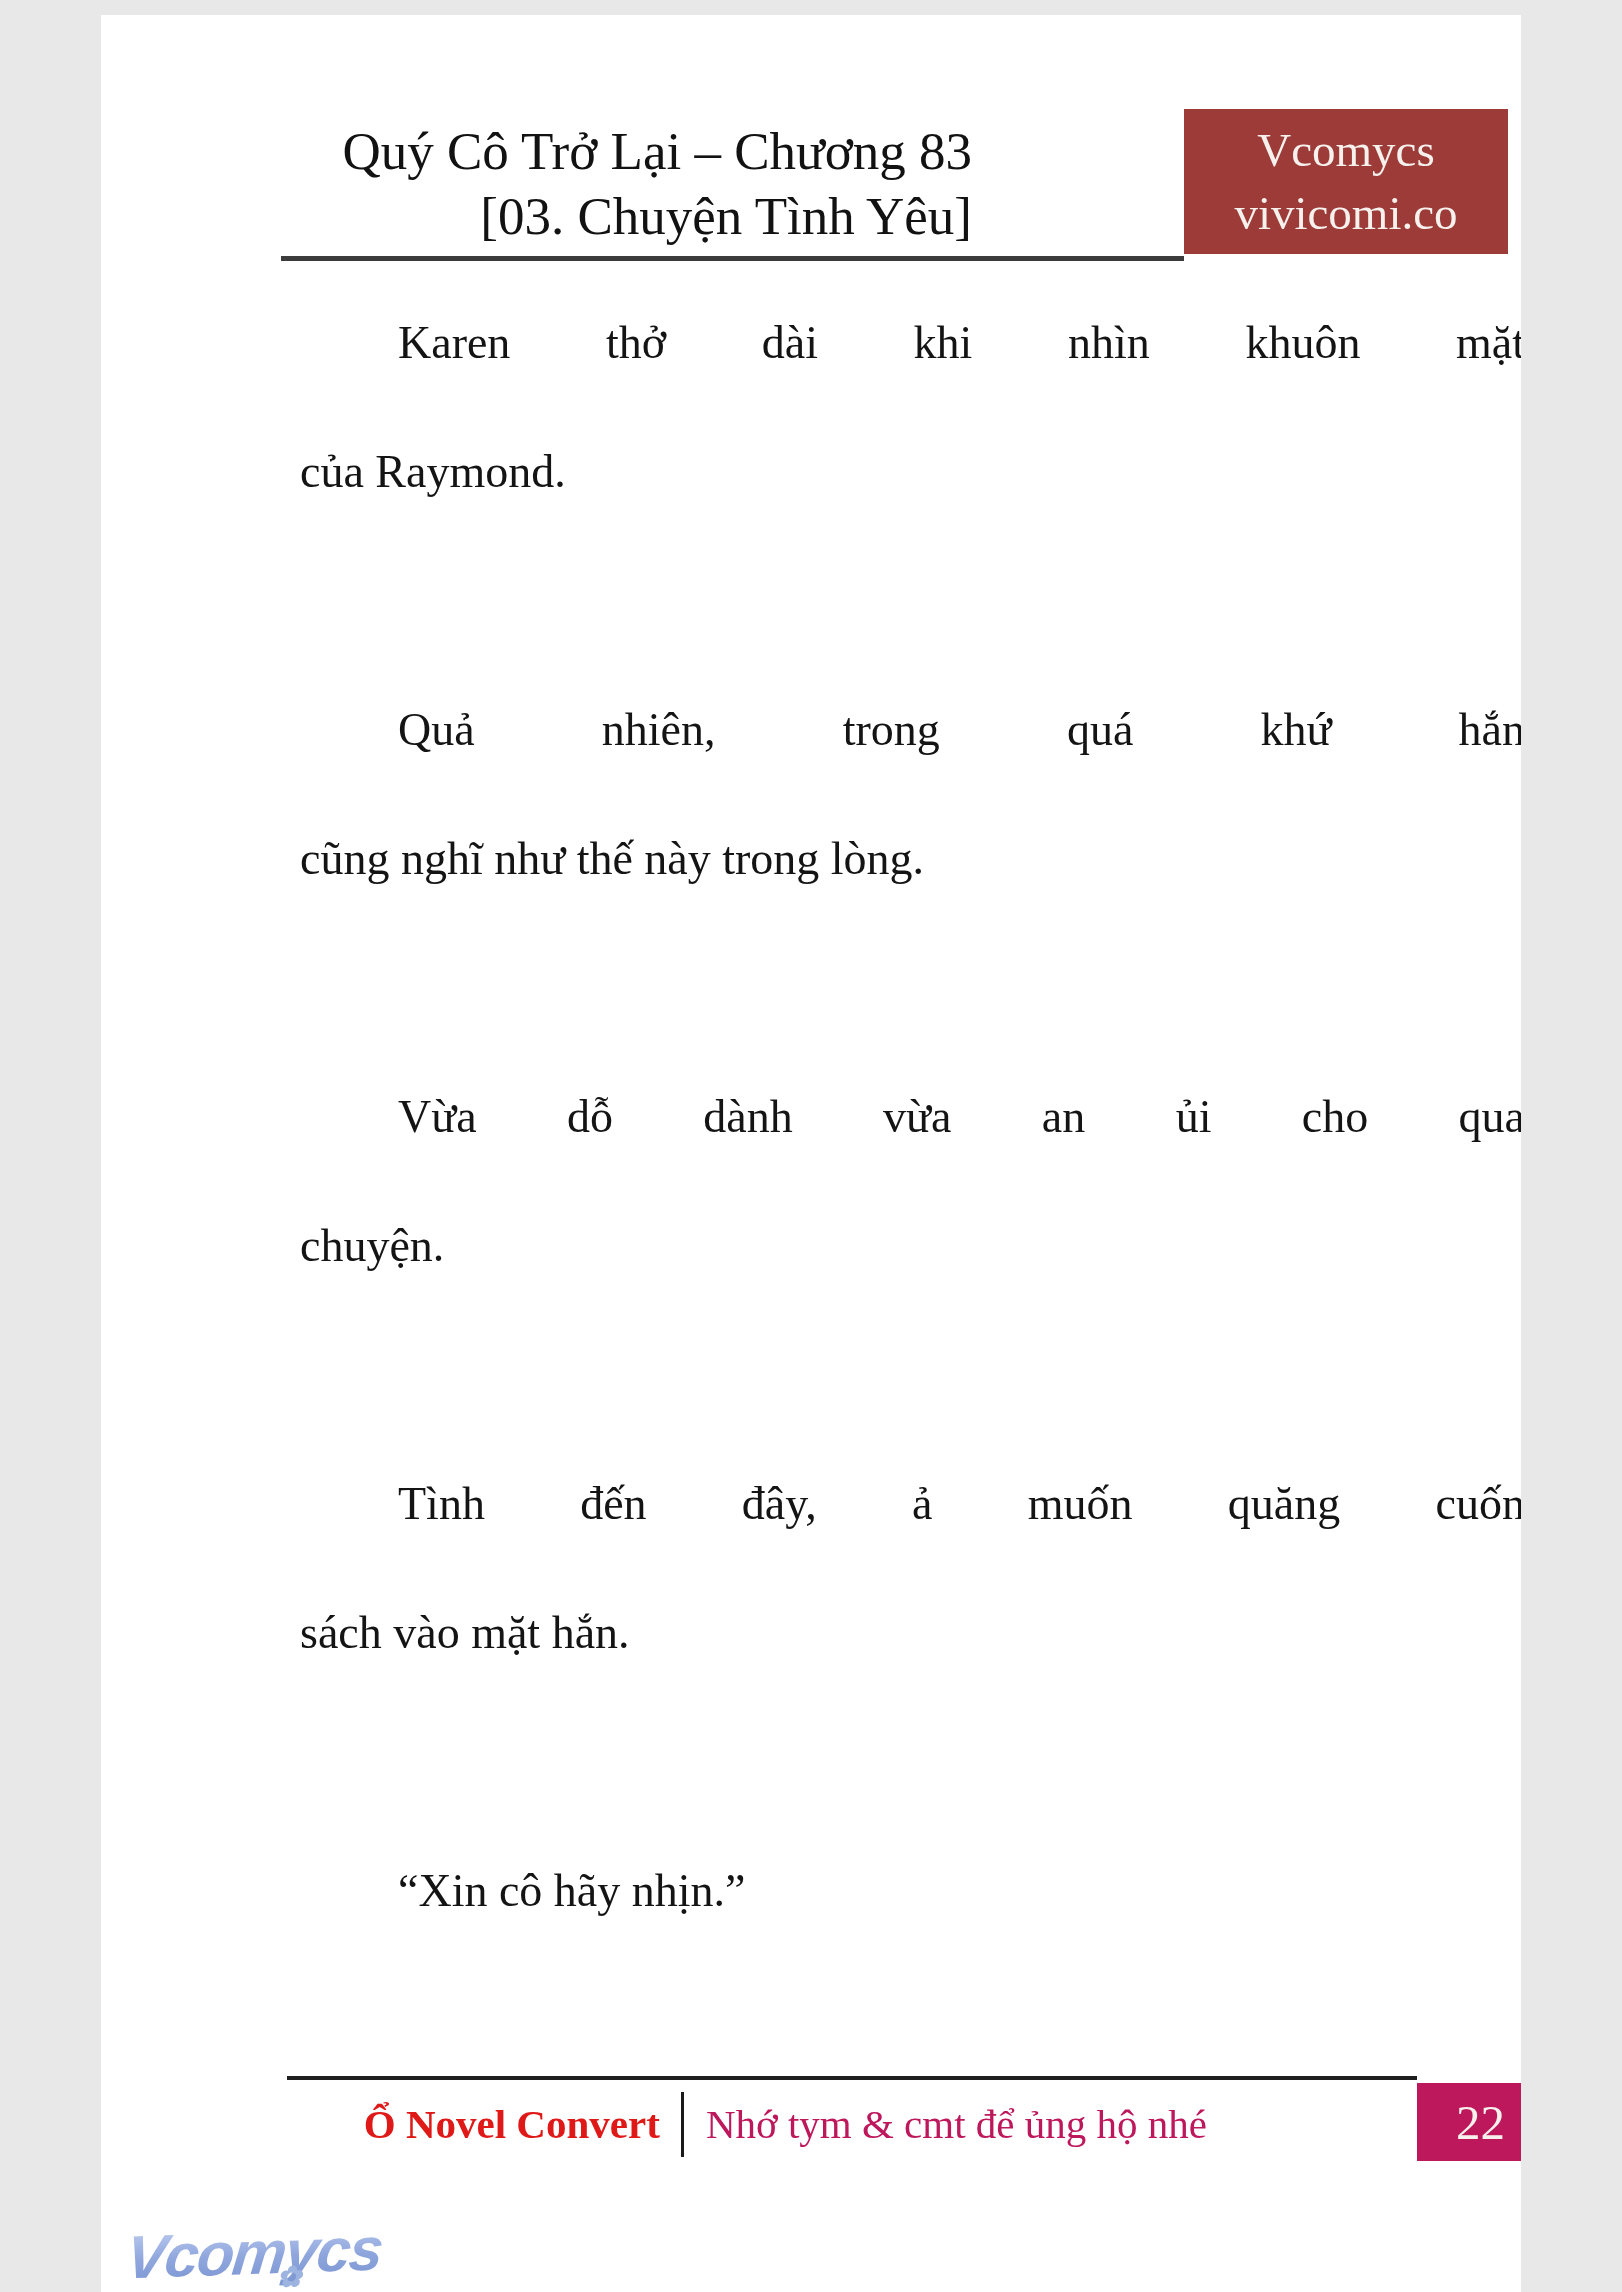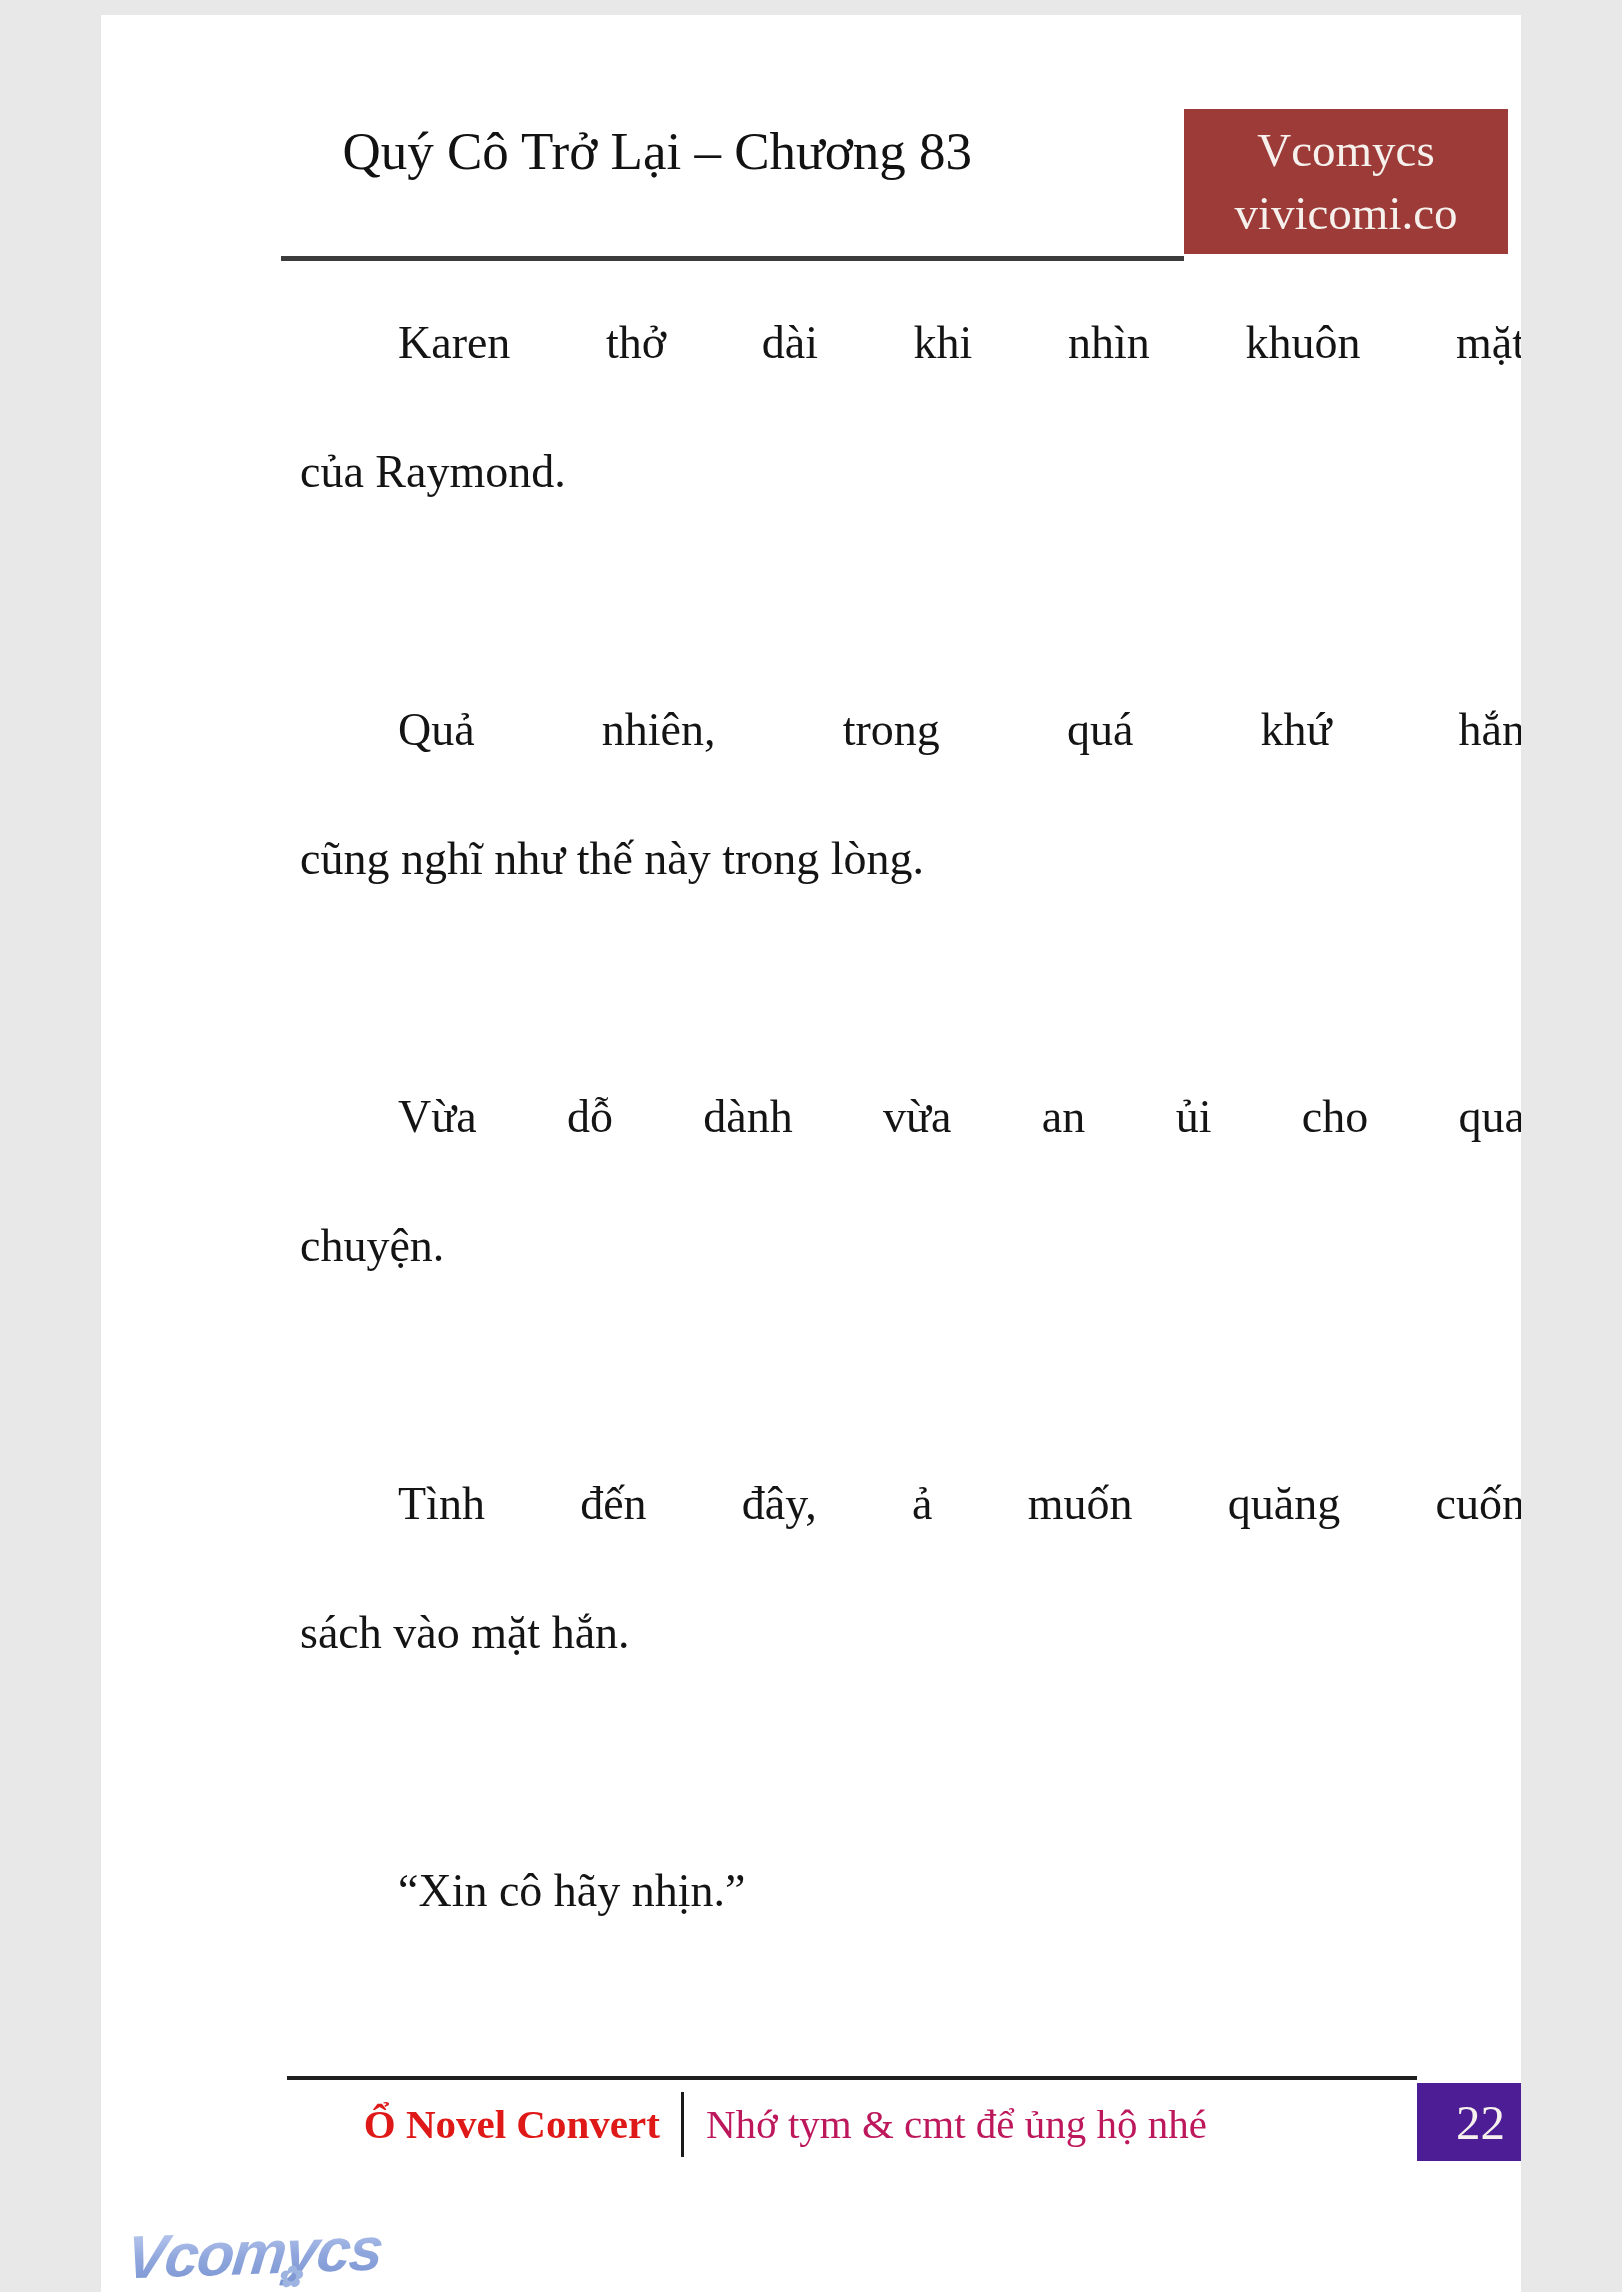--- a/index.html
+++ b/index.html
@@ -92,21 +92,21 @@
     background: #1a1a1a;
     margin: 0 21.6px;
   }
   .footer-message { color: #be185d; }
   .page-badge {
     position: absolute;
     left: 1316px;
     top: 2068px;
     width: 127px;
     height: 78px;
-    background: #4c1d95;
+    background: #be185d;
     color: #f6f1ed;
     display: flex;
     align-items: center;
     justify-content: center;
     font-size: 49px;
   }
 
   
   .watermark {
     position: absolute;
@@ -134,20 +134,21 @@
     font-style: normal;
   }
 </style>
 </head>
 <body>
 
 <div class="page">
 
   <div class="header-title">
     <div>Quý Cô Trở Lại – Chương 83</div>
+    <div>[03. Chuyện Tình Yêu]</div>
   </div>
 
   <div class="header-badge">
     <div>Vcomycs</div>
     <div>vivicomi.co</div>
   </div>
 
   <div class="header-rule"></div>
 
   <div class="content">

